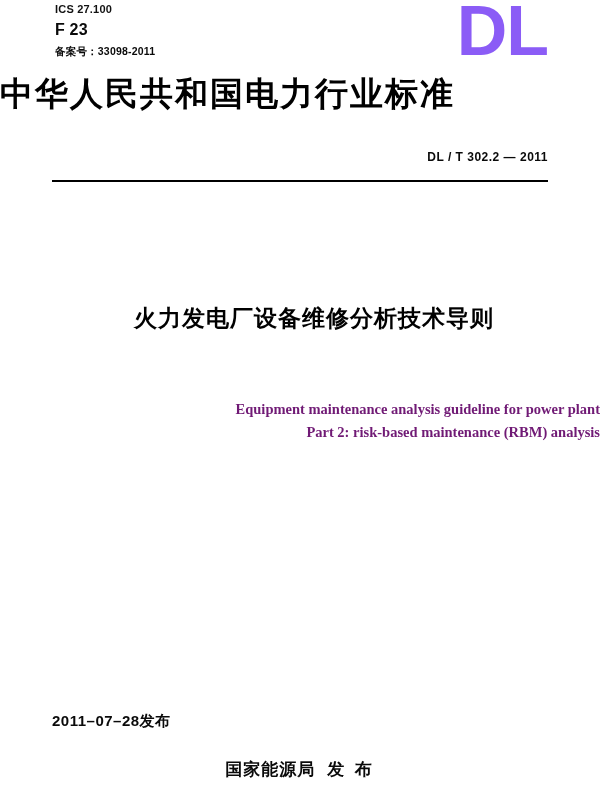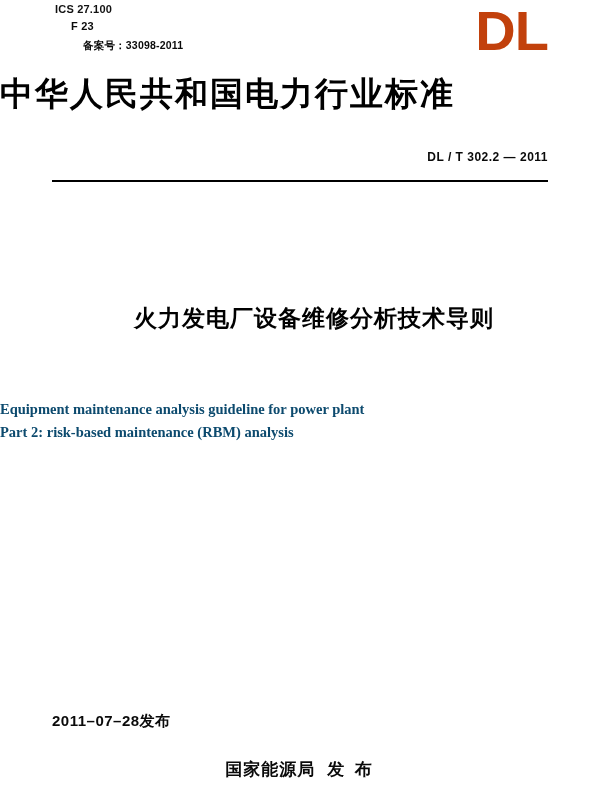--- a/index.html
+++ b/index.html
@@ -30,43 +30,41 @@
     font-family: "Liberation Sans", sans-serif;
     font-weight: bold;
     line-height: 1.35;
   }
   .hdr-ics {
     font-size: 11px;
     letter-spacing: 0.2px;
     color: #111;
   }
   .hdr-f23 {
-    font-size: 11px;
+    font-size: 16px;
     letter-spacing: 0.2px;
     margin-top: 2px;
-    margin-left: 16px;
   }
   .hdr-record {
     font-size: 10.5px;
     font-weight: bold;
     margin-top: 4px;
     letter-spacing: 0.2px;
-    margin-left: 28px;
   }
 
   .dl-logo {
     position: absolute;
     right: 52px;
     top: 2px;
     font-family: "Liberation Sans", sans-serif;
     font-weight: bold;
-    font-size: 56px;
+    font-size: 70px;
     line-height: 58px;
     letter-spacing: -1px;
-    color: #c2410c;
+    color: #8b5cf6;
   }
 
   
   .std-name {
     position: absolute;
     left: 0;
     right: 0;
     top: 72px;
     font-family: "Liberation Sans", sans-serif;
     font-weight: bold;
@@ -112,26 +110,26 @@
   .title-cn .line2 {
     display: block;
     margin-top: 2px;
   }
 
   .title-en {
     position: absolute;
     left: 0;
     right: 0;
     top: 398px;
-    text-align: left;
+    text-align: right;
     font-family: "Liberation Serif", serif;
     font-weight: bold;
     font-size: 14.5px;
     line-height: 23px;
-    color: #0c4a6e;
+    color: #701a75;
   }
 
   
   .date-issue {
     position: absolute;
     left: 52px;
     top: 712px;
     font-family: "Liberation Sans", sans-serif;
     font-weight: bold;
     font-size: 15px;

